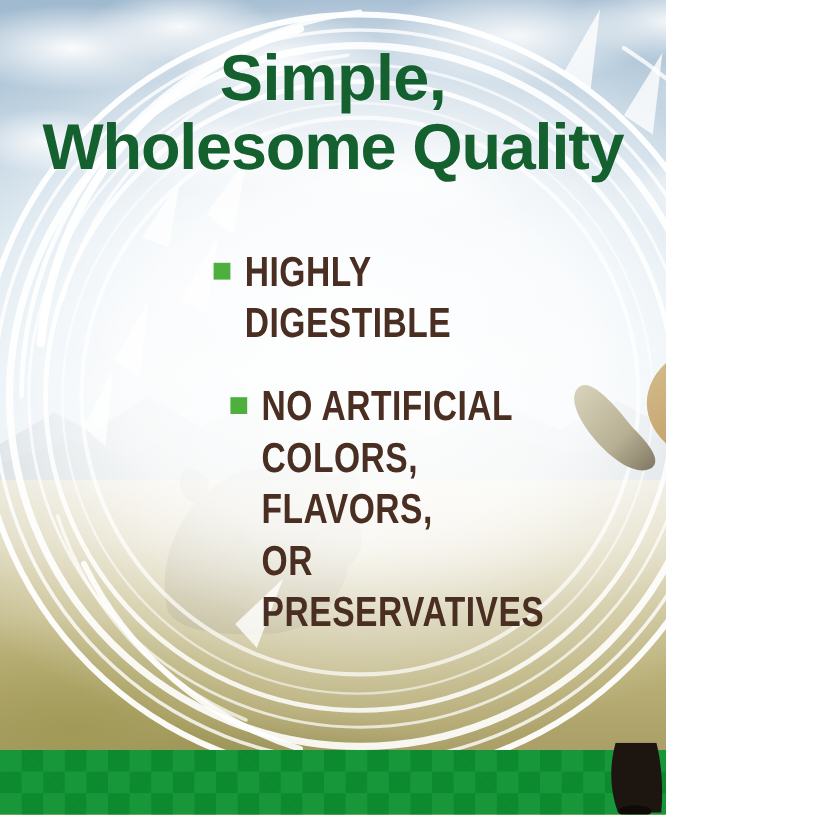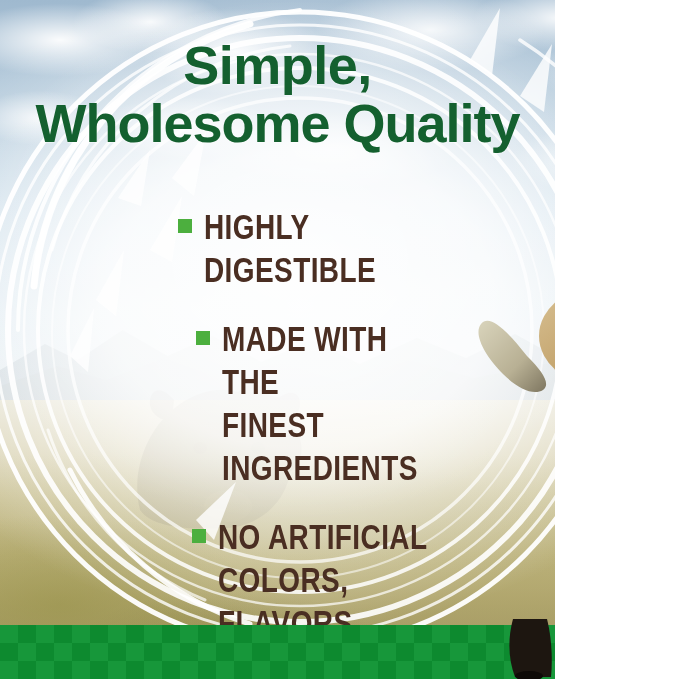--- a/index.html
+++ b/index.html
@@ -271,25 +271,20 @@
   <div id="headline">
     <div>Simple,</div>
     <div class="l2">Wholesome Quality</div>
   </div>
 
   <div id="bullets">
     <div class="bullet b1">
       <span class="sq"></span>
       <span class="btext">Highly Digestible</span>
     </div>
-    <div class="bullet b2">
-      <span class="sq"></span>
-      <span class="btext">Made with the
-finest ingredients</span>
-    </div>
     <div class="bullet b3">
       <span class="sq"></span>
       <span class="btext">No artificial
 colors, flavors,
 or preservatives</span>
     </div>
   </div>
 
   <div id="checker"></div>
 

